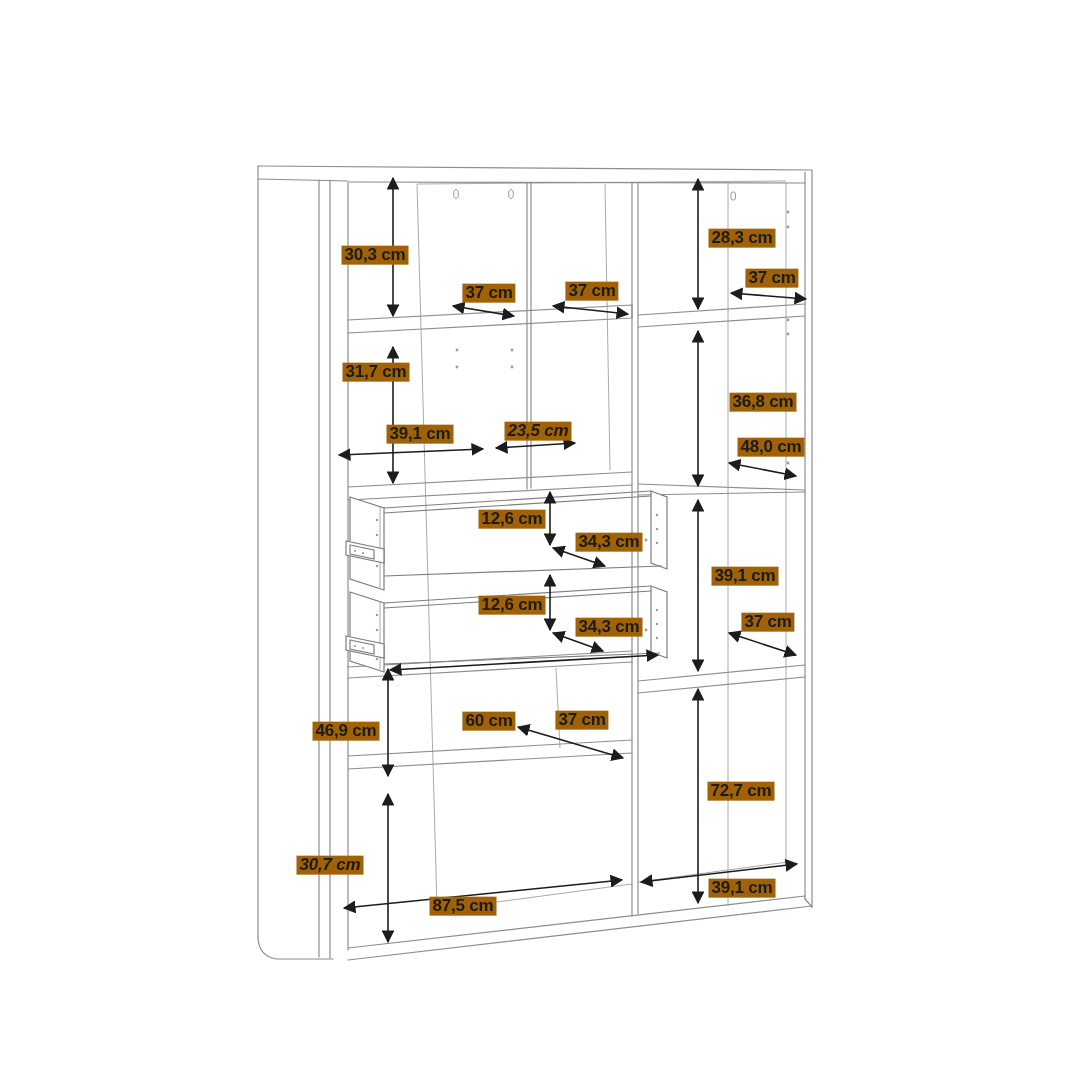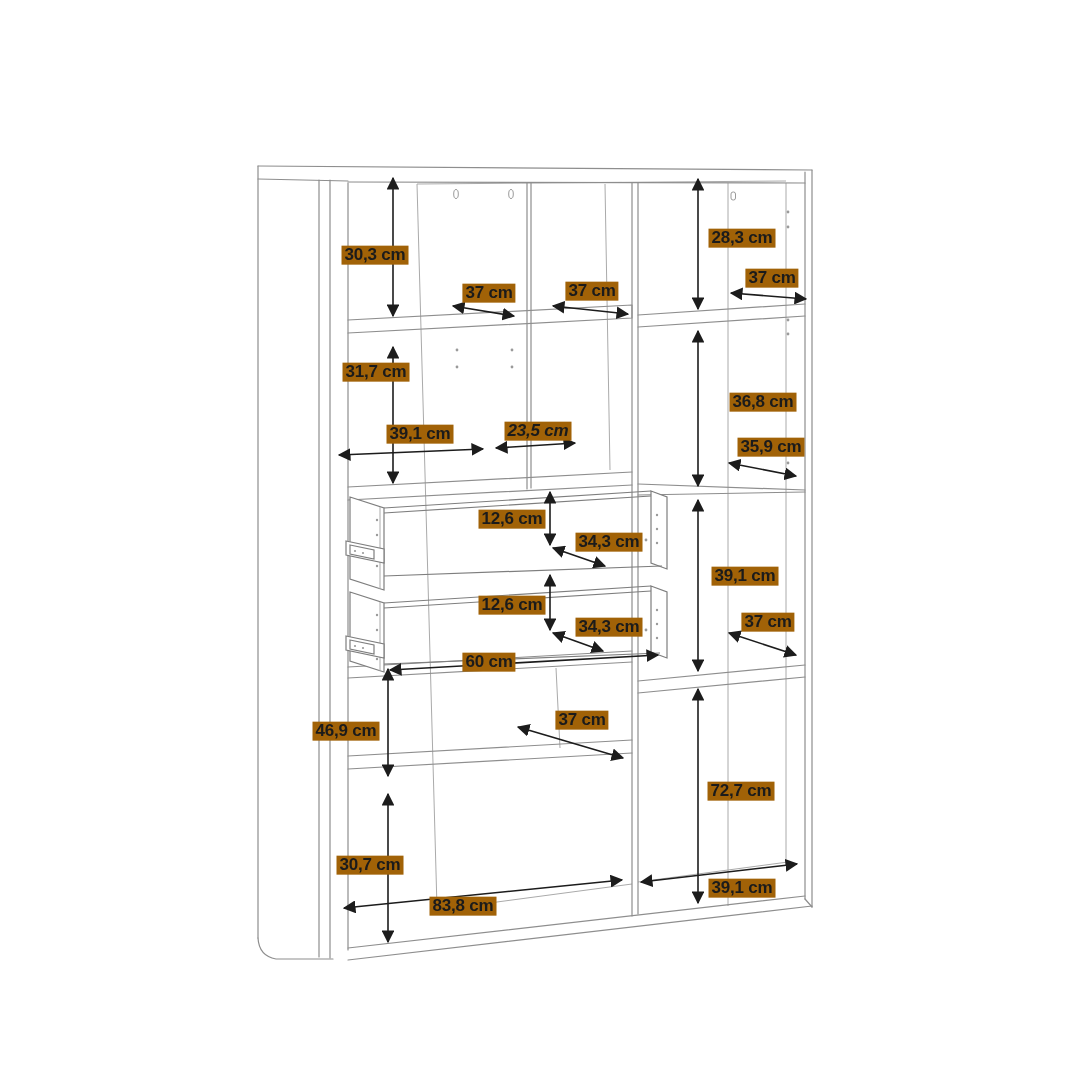--- a/index.html
+++ b/index.html
@@ -176,29 +176,29 @@
 <div class="labels">
   <div class="dim-label" style="left:375px;top:255px;">30,3 cm</div>
   <div class="dim-label" style="left:742px;top:238px;">28,3 cm</div>
   <div class="dim-label" style="left:489px;top:293px;">37 cm</div>
   <div class="dim-label" style="left:592px;top:291px;">37 cm</div>
   <div class="dim-label" style="left:772px;top:278px;">37 cm</div>
   <div class="dim-label" style="left:360px;top:372px;margin-left:16px;">31,7 cm</div>
   <div class="dim-label" style="left:763px;top:402px;">36,8 cm</div>
   <div class="dim-label" style="left:420px;top:434px;">39,1 cm</div>
   <div class="dim-label" style="left:538px;top:431px;font-style:italic;">23,5 cm</div>
-  <div class="dim-label" style="left:771px;top:447px;">35,9 cm</div>
+  <div class="dim-label" style="left:771px;top:447px;">48,0 cm</div>
   <div class="dim-label" style="left:512px;top:519px;">12,6 cm</div>
   <div class="dim-label" style="left:609px;top:542px;">34,3 cm</div>
   <div class="dim-label" style="left:512px;top:605px;">12,6 cm</div>
   <div class="dim-label" style="left:609px;top:627px;">34,3 cm</div>
   <div class="dim-label" style="left:745px;top:576px;">39,1 cm</div>
   <div class="dim-label" style="left:768px;top:622px;">37 cm</div>
-  <div class="dim-label" style="left:489px;top:662px;">60 cm</div>
+  <div class="dim-label" style="left:489px;top:721px;">60 cm</div>
   <div class="dim-label" style="left:346px;top:731px;">46,9 cm</div>
   <div class="dim-label" style="left:582px;top:720px;">37 cm</div>
   <div class="dim-label" style="left:741px;top:791px;">72,7 cm</div>
-  <div class="dim-label" style="left:370px;top:865px;">30,7 cm</div>
-  <div class="dim-label" style="left:463px;top:906px;">83,8 cm</div>
+  <div class="dim-label" style="left:330px;top:865px;font-style:italic;">30,7 cm</div>
+  <div class="dim-label" style="left:463px;top:906px;">87,5 cm</div>
   <div class="dim-label" style="left:742px;top:888px;">39,1 cm</div>
 </div>
 
 </div>
 
 </body></html>

